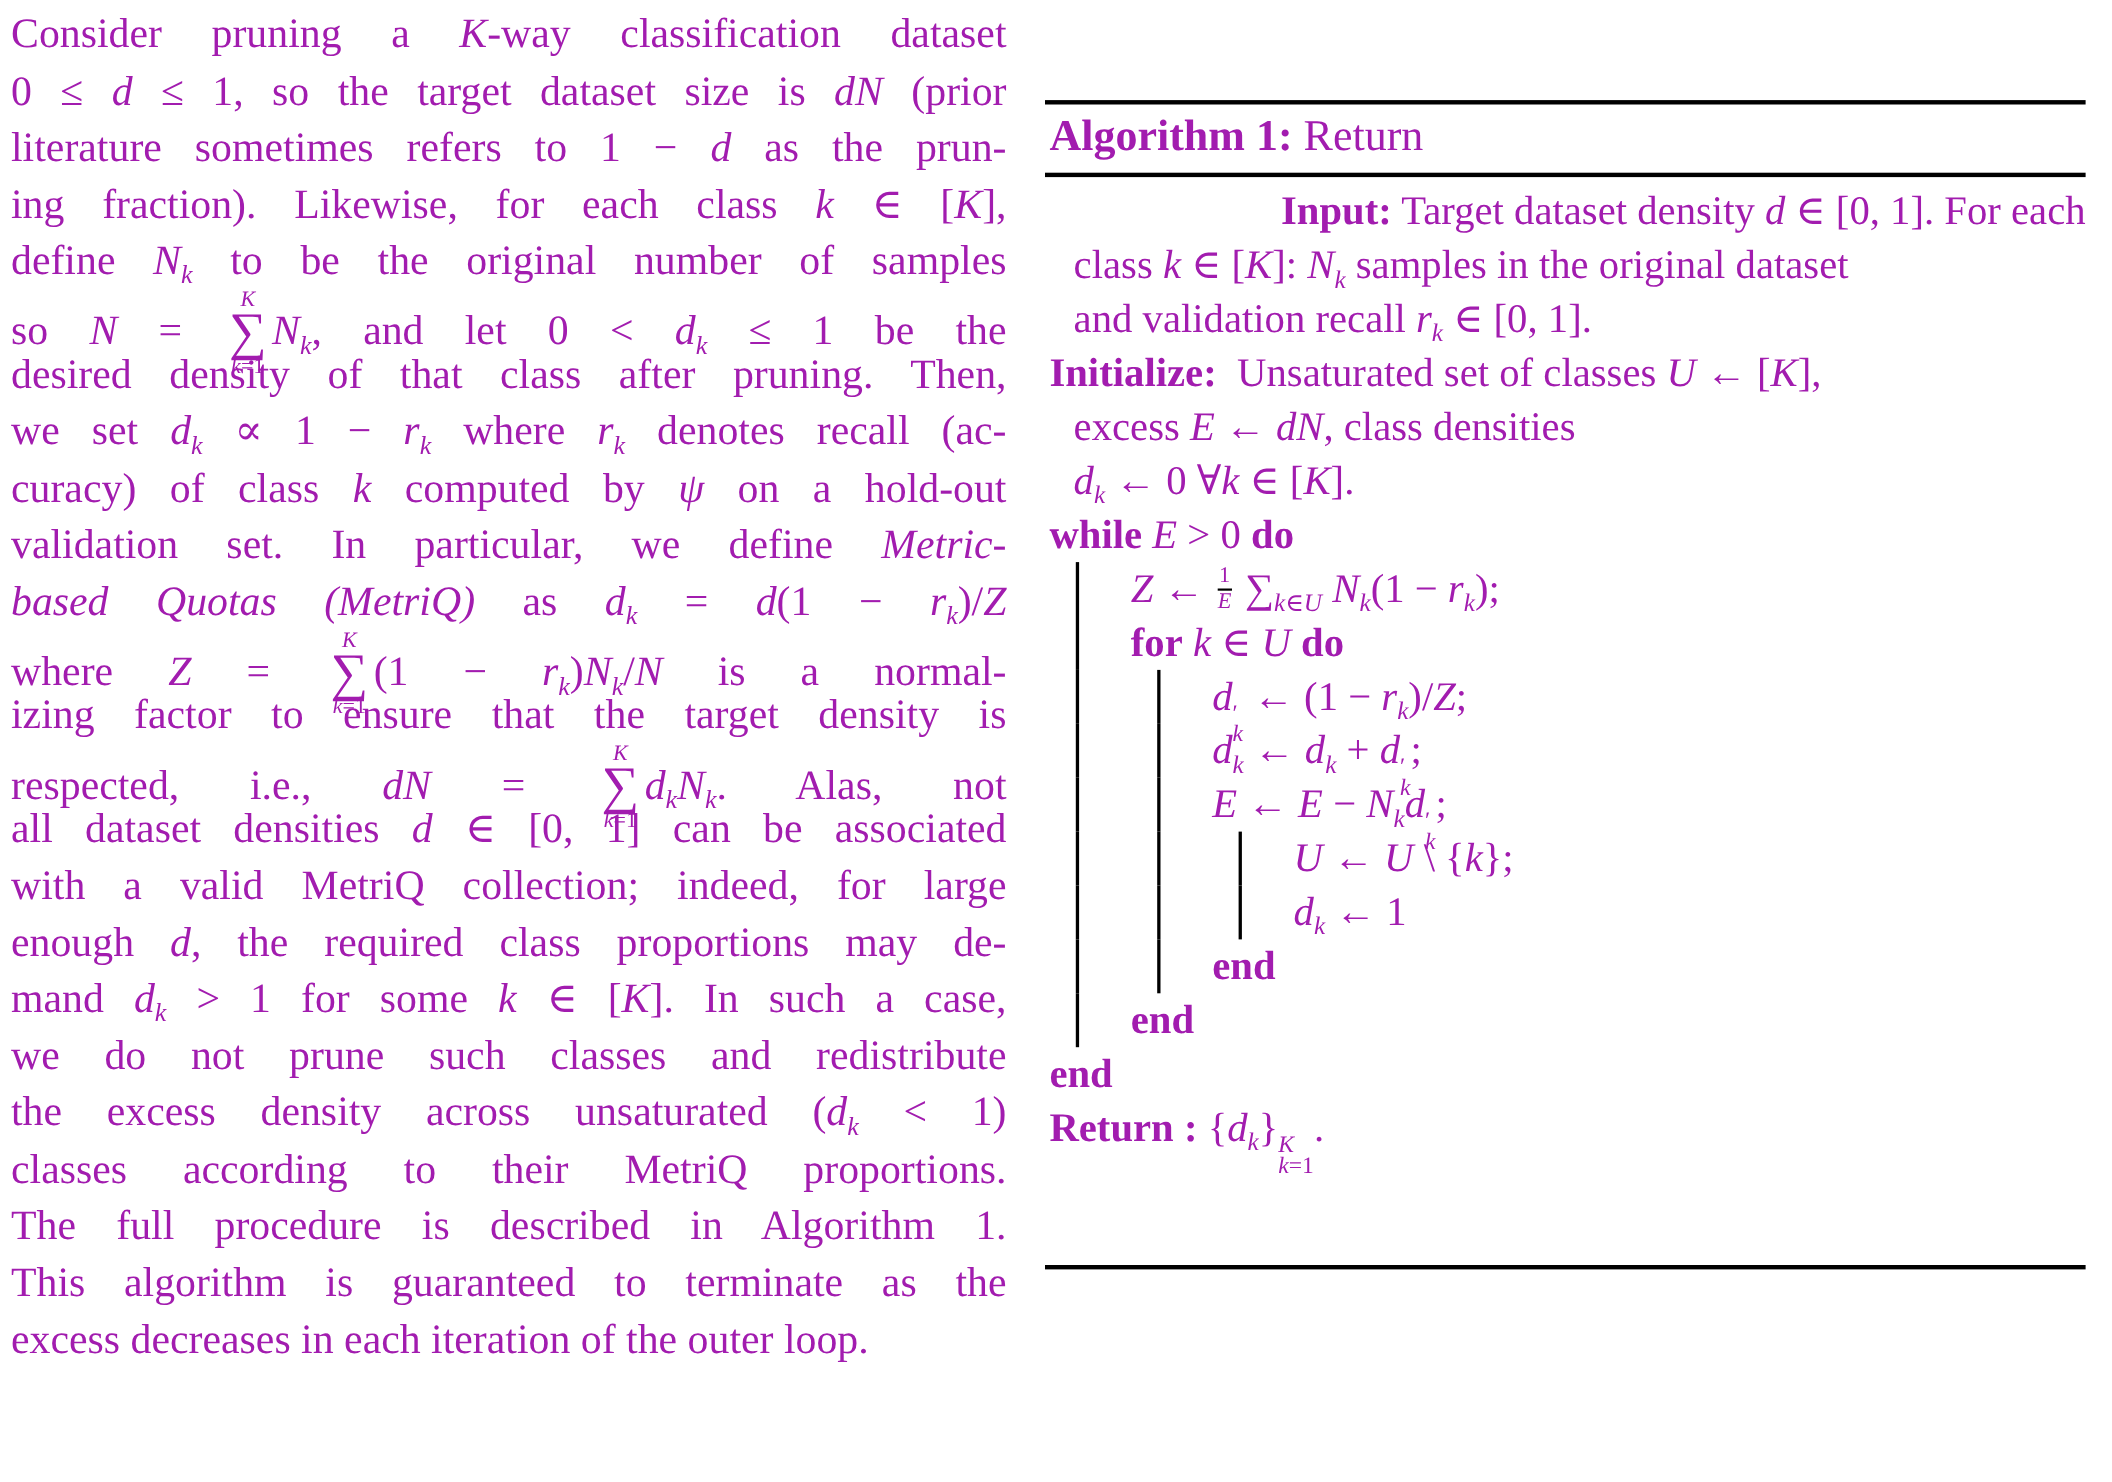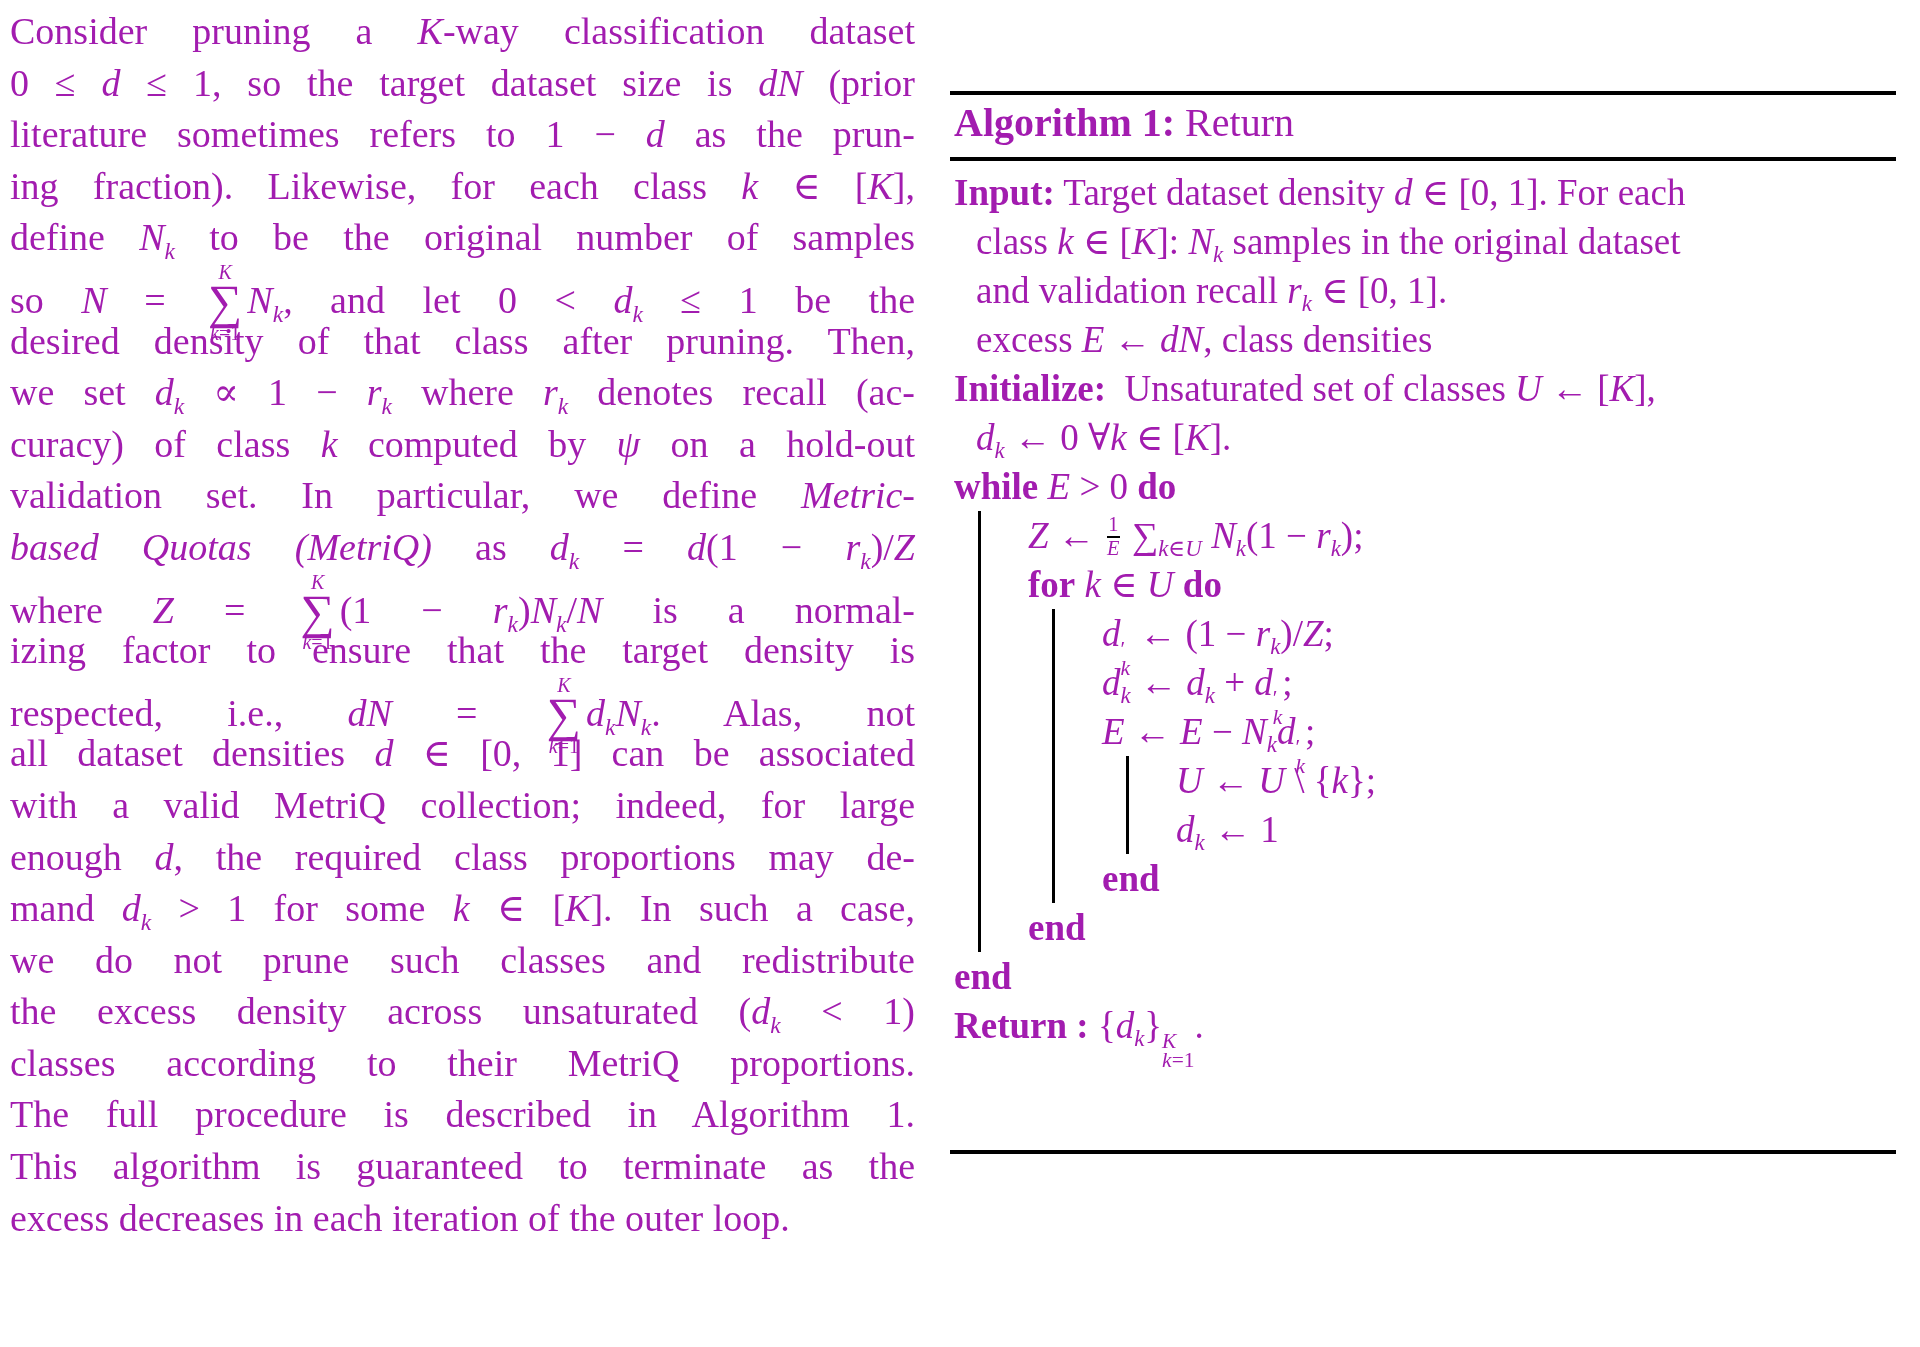--- a/index.html
+++ b/index.html
@@ -91,25 +91,25 @@
       <div class="bline">The full procedure is described in Algorithm 1.</div>
       <div class="bline">This algorithm is guaranteed to terminate as the</div>
       <div class="bline last">excess decreases in each iteration of the outer loop.</div>
     </div>
 
   <div class="algo">
     <div class="rule top"></div>
     <div class="algo-title"><b>Algorithm 1:</b><span> Return</span></div>
     <div class="rule mid"></div>
     <div class="algo-body">
-        <div class="aline" style="padding-left: 4px;"><span class="atext"><b>Input:</b> Target dataset density <i>d</i> ∈ [0, 1]. For each</span></div>
+        <div class="aline" style="padding-left: 4px; text-align: right;"><span class="atext"><b>Input:</b> Target dataset density <i>d</i> ∈ [0, 1]. For each</span></div>
         <div class="aline" style="padding-left: 26px;"><span class="atext">class <i>k</i> ∈ [<i>K</i>]: <i>N</i><sub><i>k</i></sub> samples in the original dataset</span></div>
         <div class="aline" style="padding-left: 26px;"><span class="atext">and validation recall <i>r</i><sub><i>k</i></sub> ∈ [0, 1].</span></div>
+        <div class="aline" style="padding-left: 4px;"><span class="atext"><b>Initialize:</b>&nbsp; Unsaturated set of classes <i>U</i> ← [<i>K</i>],</span></div>
         <div class="aline" style="padding-left: 26px;"><span class="atext">excess <i>E</i> ← <i>dN</i>, class densities</span></div>
-        <div class="aline" style="padding-left: 4px;"><span class="atext"><b>Initialize:</b>&nbsp; Unsaturated set of classes <i>U</i> ← [<i>K</i>],</span></div>
         <div class="aline" style="padding-left: 26px;"><span class="atext"><i>d</i><sub><i>k</i></sub> ← 0 ∀<i>k</i> ∈ [<i>K</i>].</span></div>
         <div class="aline" style="padding-left: 4px;"><span class="atext"><b>while</b> <i>E</i> &gt; 0 <b>do</b></span></div>
         <div class="aline" style="padding-left: 78px;"><span class="vbar" style="left: 28px;"></span><span class="atext"><i>Z</i> ← <span class="frac">
               <span class="num">1</span>
               <span class="den"><i>E</i></span>
             </span> ∑<sub><i>k</i>∈<i>U</i></sub> <i>N</i><sub><i>k</i></sub>(1 − <i>r</i><sub><i>k</i></sub>);</span></div>
         <div class="aline" style="padding-left: 78px;"><span class="vbar" style="left: 28px;"></span><span class="atext"><b>for</b> <i>k</i> ∈ <i>U</i> <b>do</b></span></div>
         <div class="aline" style="padding-left: 152px;"><span class="vbar" style="left: 28px;"></span><span class="vbar" style="left: 102px;"></span><span class="atext"><i>d</i><span class="ps">
               <span>′</span>
               <span><i>k</i></span>

